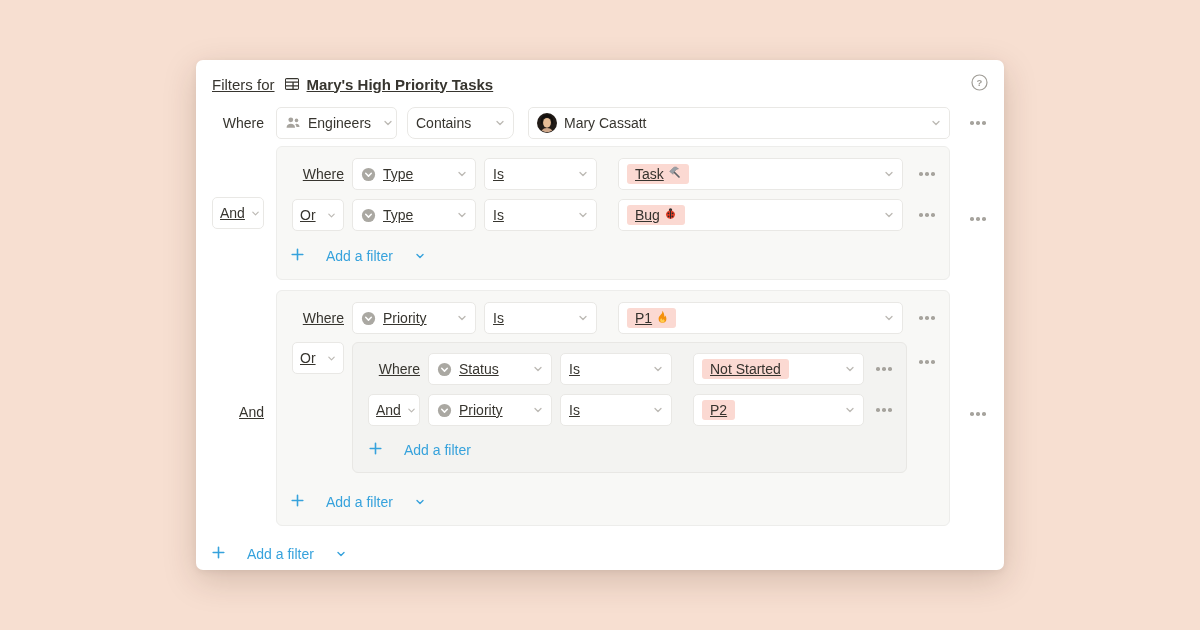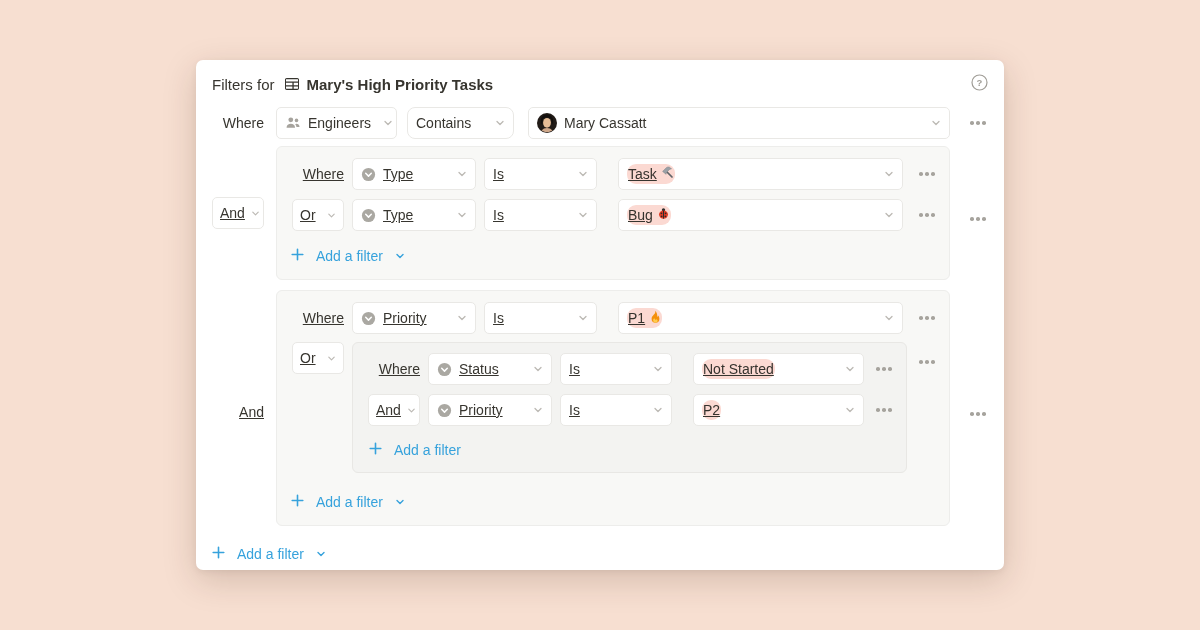--- a/index.html
+++ b/index.html
@@ -2,21 +2,21 @@
 <html><head>
 <meta charset="utf-8">
 <style>
   html,body{margin:0;padding:0;}
   .page{position:relative;width:1200px;height:630px;background:#f7dfd1;overflow:hidden;
         font-family:"Liberation Sans",sans-serif;color:#37352f;font-size:14px;}
   .card{position:absolute;left:196px;top:60px;width:808px;height:510px;background:#ffffff;
         border-radius:7px;box-shadow:0 10px 34px rgba(60,30,10,.18),0 2px 6px rgba(0,0,0,.06);
         box-sizing:border-box;padding:12px 16px 14px;overflow:hidden;}
   
-  .hdr{display:flex;align-items:center;height:24px;}
+  .hdr{display:flex;align-items:center;height:24px;text-decoration:underline;}
   .hdr-prefix{font-size:15px;margin-right:9px;}
   .db-ic{display:flex;margin-right:7px;}
   .hdr-title{font-size:15px;font-weight:700;}
   .help{margin-left:auto;display:flex;cursor:pointer;}
   
   .ctl{height:32px;background:#fff;border:1px solid #e9e8e5;border-radius:5px;display:flex;
        align-items:center;box-sizing:border-box;padding:0 8px;cursor:pointer;white-space:nowrap;}
   .ctl .lbl{margin-right:6px;}
   .chev{display:flex;margin-left:auto;padding-left:6px;}
   .ic{display:flex;margin-right:7px;}
@@ -50,24 +50,24 @@
   .val{flex:1;margin-right:16px;}
   .row-menu{width:18px;flex:none;display:flex;justify-content:flex-end;}
   
   .nline{display:flex;align-items:flex-start;margin-top:8px;}
   .npanel{flex:1;background:#f3f3f1;border:1px solid #e8e7e4;border-radius:6px;
           box-sizing:border-box;padding:10px 12px;}
   .ndots-col{width:30px;flex:none;display:flex;justify-content:flex-end;margin-top:12px;}
   .npanel .w-op{width:112px;}
   .npanel .val{margin-right:12px;gap:20px;}
   
-  .tag{display:inline-flex;align-items:center;gap:4px;height:20px;padding:0 1px;
-       border-radius:9px;background:#fbd9d2;color:#35322d;line-height:20px;}
-  
-  .addf{display:inline-flex;align-items:center;gap:12px;color:#36a2dc;cursor:pointer;
+  .tag{display:inline-flex;align-items:center;gap:4px;height:20px;padding:0 8px;
+       border-radius:3px;background:#fbd9d2;color:#35322d;line-height:20px;}
+  
+  .addf{display:inline-flex;align-items:center;gap:22px;color:#36a2dc;cursor:pointer;
         height:24px;font-size:14px;}
   .panel > .addf{margin-top:13px;margin-left:2px;}
   .npanel > .addf{margin-top:12px;margin-left:4px;}
   .card-addf{margin-top:16px;margin-left:0;}
 </style>
 </head>
 <body>
 
 <div class="page">
   <div class="card">

